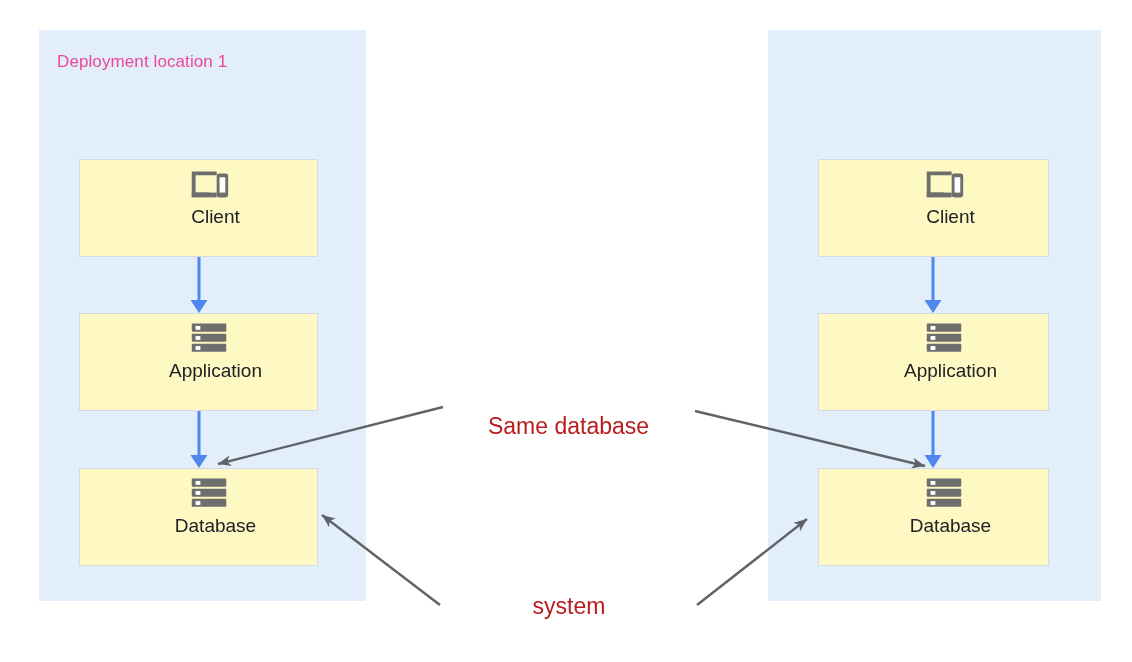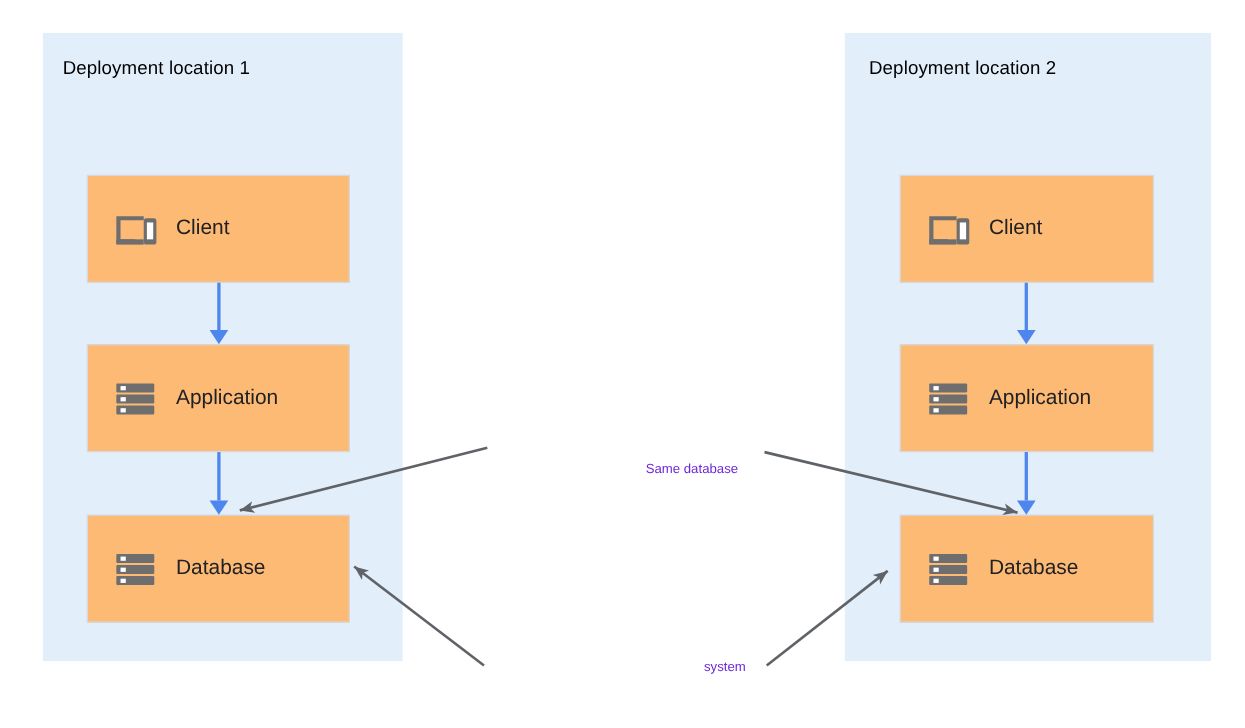--- a/index.html
+++ b/index.html
@@ -18,72 +18,72 @@
     background: #ffffff;
     overflow: hidden;
   }
   .zone {
     position: absolute;
     background: #e3eefb;
   }
   .zone-label {
     position: absolute;
     font-size: 17px;
-    color: #000000;
+    color: #ec4899;
     letter-spacing: 0.1px;
     white-space: nowrap;
   }
   .node {
     position: absolute;
-    background: #fdba74;
+    background: #fef9c3;
     border: 1px solid #d3dae3;
     box-sizing: border-box;
     display: flex;
     align-items: center;
     padding-left: 20px;
+    flex-direction: column;
   }
   .node-icon {
     width: 46px;
     height: 46px;
     flex: 0 0 46px;
     display: block;
   }
   .node-label {
     font-size: 19px;
     color: #202124;
     margin-left: 14px;
     white-space: nowrap;
   }
   .annotation {
     position: absolute;
-    font-size: 12px;
+    font-size: 23px;
     line-height: 28px;
-    color: #6d28d9;
-    text-align: right;
+    color: #b91c1c;
+    text-align: center;
     white-space: pre-line;
   }
   svg.overlay {
     position: absolute;
     left: 0;
     top: 0;
     width: 1132px;
     height: 662px;
     pointer-events: none;
   }
 </style>
 </head>
 <body>
 
 <div id="canvas">
 
   <div class="zone" style="left:39px; top:30px; width:327px; height:571px;"></div>
   <div class="zone-label" style="left:57px; top:52px;">Deployment location 1</div>
 
   <div class="zone" style="left:768px; top:30px; width:333px; height:571px;"></div>
-  <div class="zone-label" style="left:790px; top:52px;">Deployment location 2</div>
 
   <div class="node" style="left:79px; top:159px; width:239px; height:98px;">
     <span class="node-icon-wrap">
       <svg class="node-icon" viewBox="0 0 48 48" aria-hidden="true">
         <path fill="#6e6e6e" d="M6 12h26v4H10v18h14v4H6z"></path>
         <rect x="6" y="34" width="26" height="5" fill="#6e6e6e"></rect>
         <rect x="32" y="14" width="12" height="25" rx="2.5" fill="#6e6e6e"></rect>
         <rect x="35" y="18" width="6" height="16" fill="#ffffff"></rect>
       </svg>
     </span>

